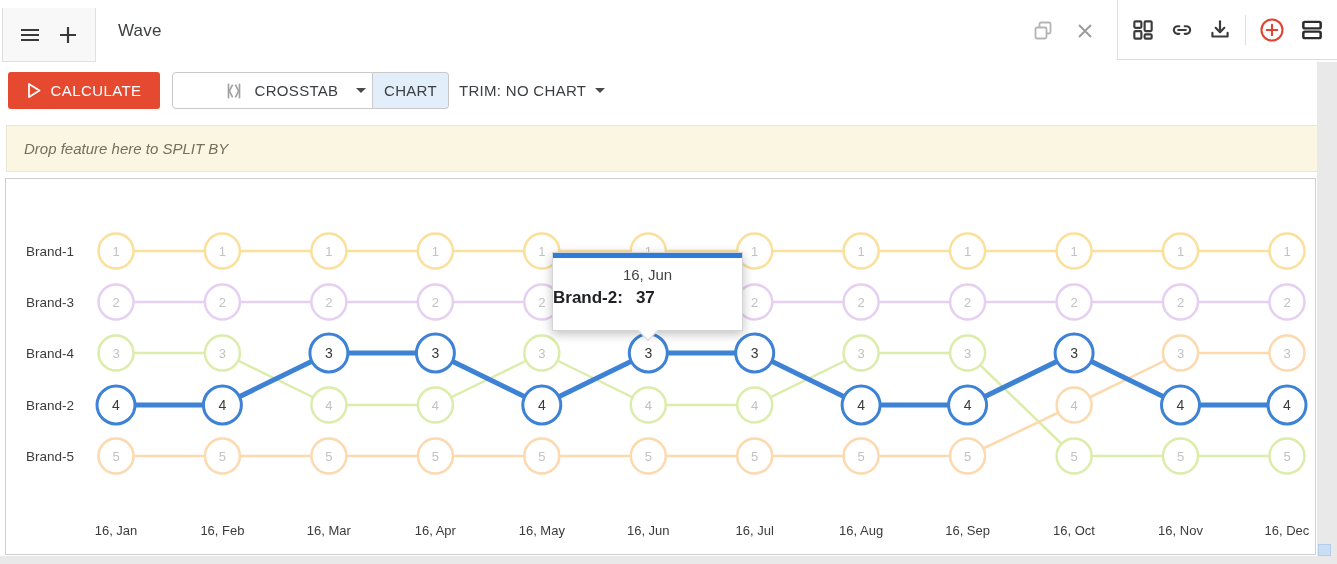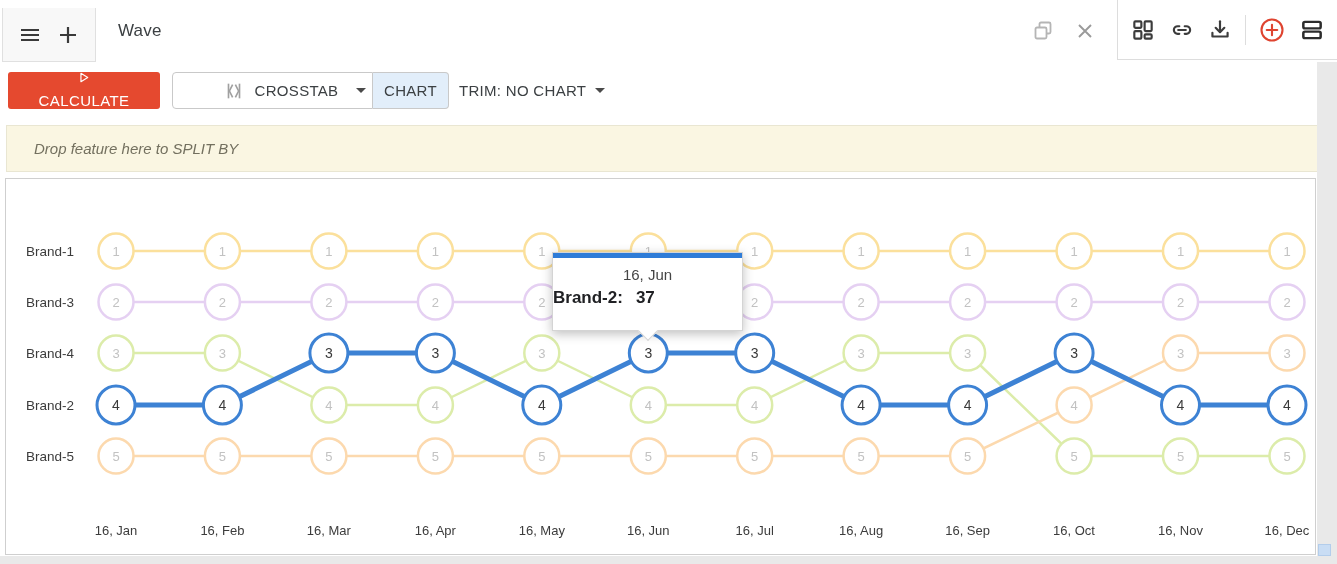--- a/index.html
+++ b/index.html
@@ -17,35 +17,35 @@
   .win-icons { position:absolute; right:240px; top:0; height:62px; display:flex; align-items:center; gap:18px; }
   .actions-card { position:absolute; left:1117px; top:0; width:220px; height:60px; background:#fff;
                   border-left:1px solid #ddd; border-bottom:1px solid #ddd;
                   display:flex; align-items:center; justify-content:space-evenly; }
   .v-divider { width:1px; height:30px; background:#ddd; }
 
   
   .toolbar { position:absolute; left:0; top:62px; width:1337px; height:63px; background:#fff; }
   .calc-btn { position:absolute; left:8px; top:10px; width:152px; height:37px; background:#e5492f; border:none;
               border-radius:3px; color:#fff; font-family:"Liberation Sans",sans-serif; font-size:15px; font-weight:500;
-              letter-spacing:.4px; display:flex; align-items:center; justify-content:center; gap:9px; cursor:pointer;flex-direction:column; }
+              letter-spacing:.4px; display:flex; align-items:center; justify-content:center; gap:9px; cursor:pointer; }
   .segmented { position:absolute; left:172px; top:10px; height:37px; display:flex; }
   .crosstab-btn { width:201px; height:37px; background:#fff; border:1px solid #c9c9c9; border-radius:4px 0 0 4px;
                   display:flex; align-items:center; justify-content:center; gap:10px; font-size:15px; font-weight:500;
                   color:#3c4043; letter-spacing:.3px; cursor:pointer; font-family:inherit;padding-left:44px; }
   .chart-btn { width:76px; height:37px; background:#e2eefa; border:1px solid #c9c9c9; border-left:none;
                border-radius:0 4px 4px 0; display:flex; align-items:center; justify-content:center;
                font-size:15px; font-weight:500; color:#3c4043; letter-spacing:.3px; cursor:pointer; font-family:inherit; }
   .trim-ctl { position:absolute; left:459px; top:10px; height:37px; display:flex; align-items:center; gap:9px;
               font-size:15px; font-weight:500; color:#3c4043; letter-spacing:.3px; cursor:pointer; background:none; border:none; font-family:inherit; }
   .caret { width:0; height:0; border-left:5px solid transparent; border-right:5px solid transparent; border-top:5px solid #4a4a4a; }
 
   
   .split-banner { position:absolute; left:6px; top:125px; width:1325px; height:47px; background:#faf6e2;
-                  border:1px solid #e9e6d2; display:flex; align-items:center; padding-left:27px;
+                  border:1px solid #e9e6d2; display:flex; align-items:center; padding-left:17px;
                   font-style:italic; font-size:15px; color:#73705f; }
 
   
   .chart-panel { position:absolute; left:5px; top:178px; width:1311px; height:377px; background:#fff; border:1px solid #cfcfcf; }
   .chart-panel svg { position:absolute; left:0; top:0; }
   .gray-right { position:absolute; left:1317px; top:62px; width:20px; height:502px; background:#e9e9e9; }
   .gray-bottom { position:absolute; left:0; top:556px; width:1337px; height:8px; background:#e9e9e9; }
   .scroll-corner { position:absolute; left:1318px; top:544px; width:13px; height:12px; background:#c9ddf4; border:1px solid #b3cdeb; }
 
   

